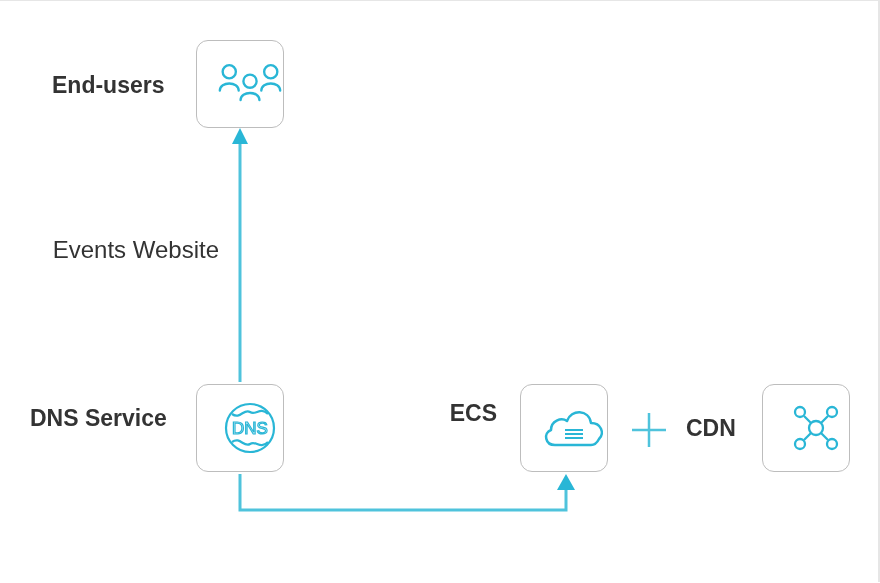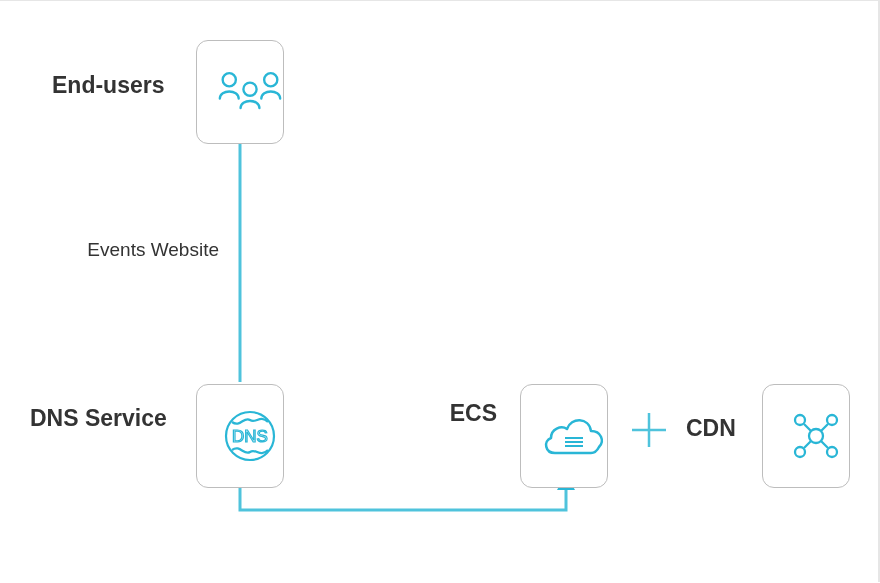--- a/index.html
+++ b/index.html
@@ -1,21 +1,21 @@
 <!DOCTYPE html>
 <html><head>
 <meta charset="utf-8">
 <style>
   html,body{margin:0;padding:0;background:#fff;}
   body{width:880px;height:583px;position:relative;overflow:hidden;font-family:"Liberation Sans",sans-serif;}
   .frame{position:absolute;left:0;top:0;width:878px;height:581px;border-top:1px solid #e6e6e6;border-right:2px solid #e6e6e6;}
-  .node{position:absolute;width:88px;height:104px;border:1.5px solid #bdbdbd;border-radius:12px;background:#fff;box-sizing:border-box;display:flex;align-items:center;justify-content:center;padding-left:20px;}
+  .node{position:absolute;width:88px;height:88px;border:1.5px solid #bdbdbd;border-radius:12px;background:#fff;box-sizing:border-box;display:flex;align-items:center;justify-content:center;padding-left:20px;}
   .label{position:absolute;color:#333;font-size:23px;line-height:30px;white-space:nowrap;font-weight:bold;}
   .label.r{text-align:right;}
-  .edge-label{position:absolute;color:#333;font-size:19px;line-height:27px;white-space:nowrap;}
+  .edge-label{position:absolute;color:#333;font-size:24px;line-height:27px;white-space:nowrap;}
   svg.wires{position:absolute;left:0;top:0;}
 </style>
 </head>
 <body>
 
 <div class="frame"></div>
 
 <svg class="wires" width="880" height="583">
 
   <line x1="240" y1="382" x2="240" y2="140" stroke="#4fc3dc" stroke-width="3"></line>

